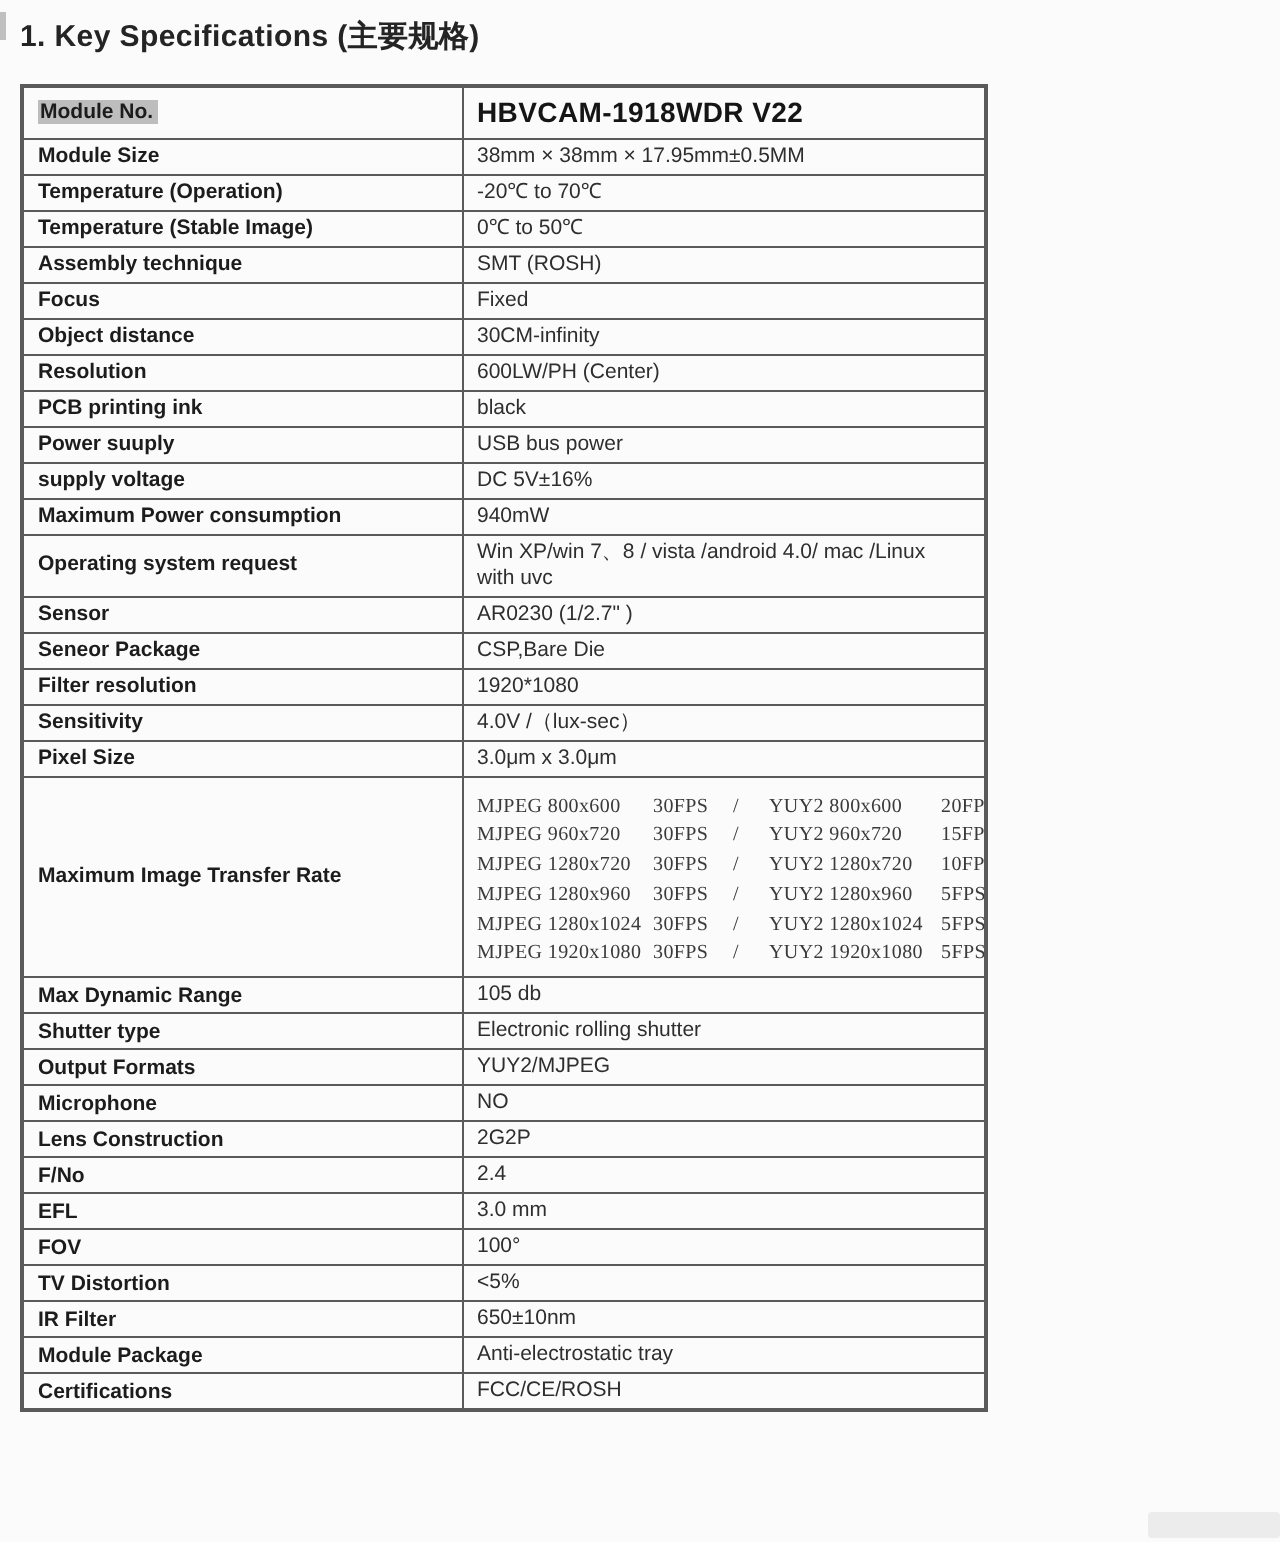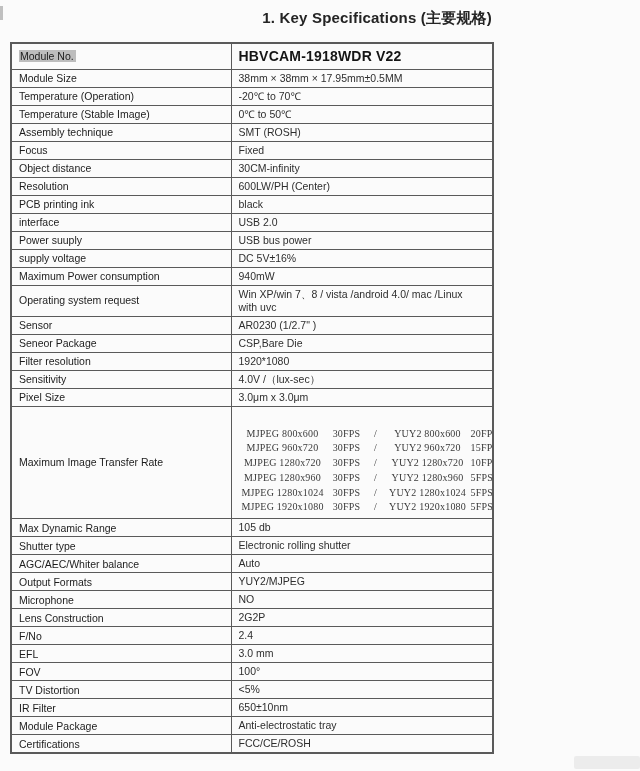--- a/index.html
+++ b/index.html
@@ -24,21 +24,21 @@
     position: absolute;
     right: 0; bottom: 2px;
     width: 66px; height: 13px;
     background: #e9e9e9;
     border-radius: 2px;
     opacity: .8;
   }
   .page-title {
     width: 482px;
     margin: 9px 0 0 10px;
-    text-align: right;
+    text-align: left;
     font-size: 15px;
     font-weight: bold;
     letter-spacing: .2px;
     color: #242424;
   }
   table.spec {
     margin: 14px 0 0 10px;
     width: 482px;
     border-collapse: collapse;
     table-layout: fixed;
@@ -46,41 +46,41 @@
   }
   col.c-label { width: 220px; }
   col.c-value { width: 262px; }
   td {
     border: 1px solid var(--border-c, #5a5a5a);
     vertical-align: middle;
     overflow: hidden;
   }
   tr { height: 17.5px; }
   td.label {
-    font-weight: normal;
+    font-weight: bold;
     font-size: 10.5px;
     padding: 1px 4px 1px 7px;
     line-height: 12.5px;
     color: #1c1c1c;
   }
   td.value {
     font-size: 10.5px;
     padding: 2px 8px 2px 7px;
     line-height: 13px;
     color: #2e2e2e;
   }
   tr.header-row { height: 26px; }
   tr.header-row td.value {
     font-weight: bold;
     font-size: 14px;
     letter-spacing: .2px;
     color: #151515;
   }
   .hl { background: var(--hl-c, #bdbdbd); padding: 0 2px 0 1px; }
-  tr.transfer-row td.value { padding: 20px 0 3px 7px; text-align: center; }
+  tr.transfer-row td.value { padding: 8px 0 3px 7px; }
   .tline {
     display: grid;
     grid-template-columns: 88px 40px 18px 86px auto;
     font-family: "Liberation Serif", serif;
     font-size: 10px;
     line-height: 14.8px;
     letter-spacing: .2px;
     color: #3a3a3a;
     white-space: nowrap;
   }
@@ -128,24 +128,20 @@
   </tr>
       <tr>
     <td class="label"><span class="label-text">Resolution</span></td>
     <td class="value">600LW/PH (Center)</td>
   </tr>
       <tr>
     <td class="label"><span class="label-text">PCB printing ink</span></td>
     <td class="value">black</td>
   </tr>
       <tr>
-    <td class="label"><span class="label-text">interface</span></td>
-    <td class="value">USB 2.0</td>
-  </tr>
-      <tr>
     <td class="label"><span class="label-text">Power suuply</span></td>
     <td class="value">USB bus power</td>
   </tr>
       <tr>
     <td class="label"><span class="label-text">supply voltage</span></td>
     <td class="value">DC 5V±16%</td>
   </tr>
       <tr>
     <td class="label"><span class="label-text">Maximum Power consumption</span></td>
     <td class="value">940mW</td>
@@ -223,24 +219,20 @@
   </tr>
       <tr>
     <td class="label"><span class="label-text">Max Dynamic Range</span></td>
     <td class="value">105 db</td>
   </tr>
       <tr>
     <td class="label"><span class="label-text">Shutter type</span></td>
     <td class="value">Electronic rolling shutter</td>
   </tr>
       <tr>
-    <td class="label"><span class="label-text">AGC/AEC/Whiter balance</span></td>
-    <td class="value">Auto</td>
-  </tr>
-      <tr>
     <td class="label"><span class="label-text">Output Formats</span></td>
     <td class="value">YUY2/MJPEG</td>
   </tr>
       <tr>
     <td class="label"><span class="label-text">Microphone</span></td>
     <td class="value">NO</td>
   </tr>
       <tr>
     <td class="label"><span class="label-text">Lens Construction</span></td>
     <td class="value">2G2P</td>

